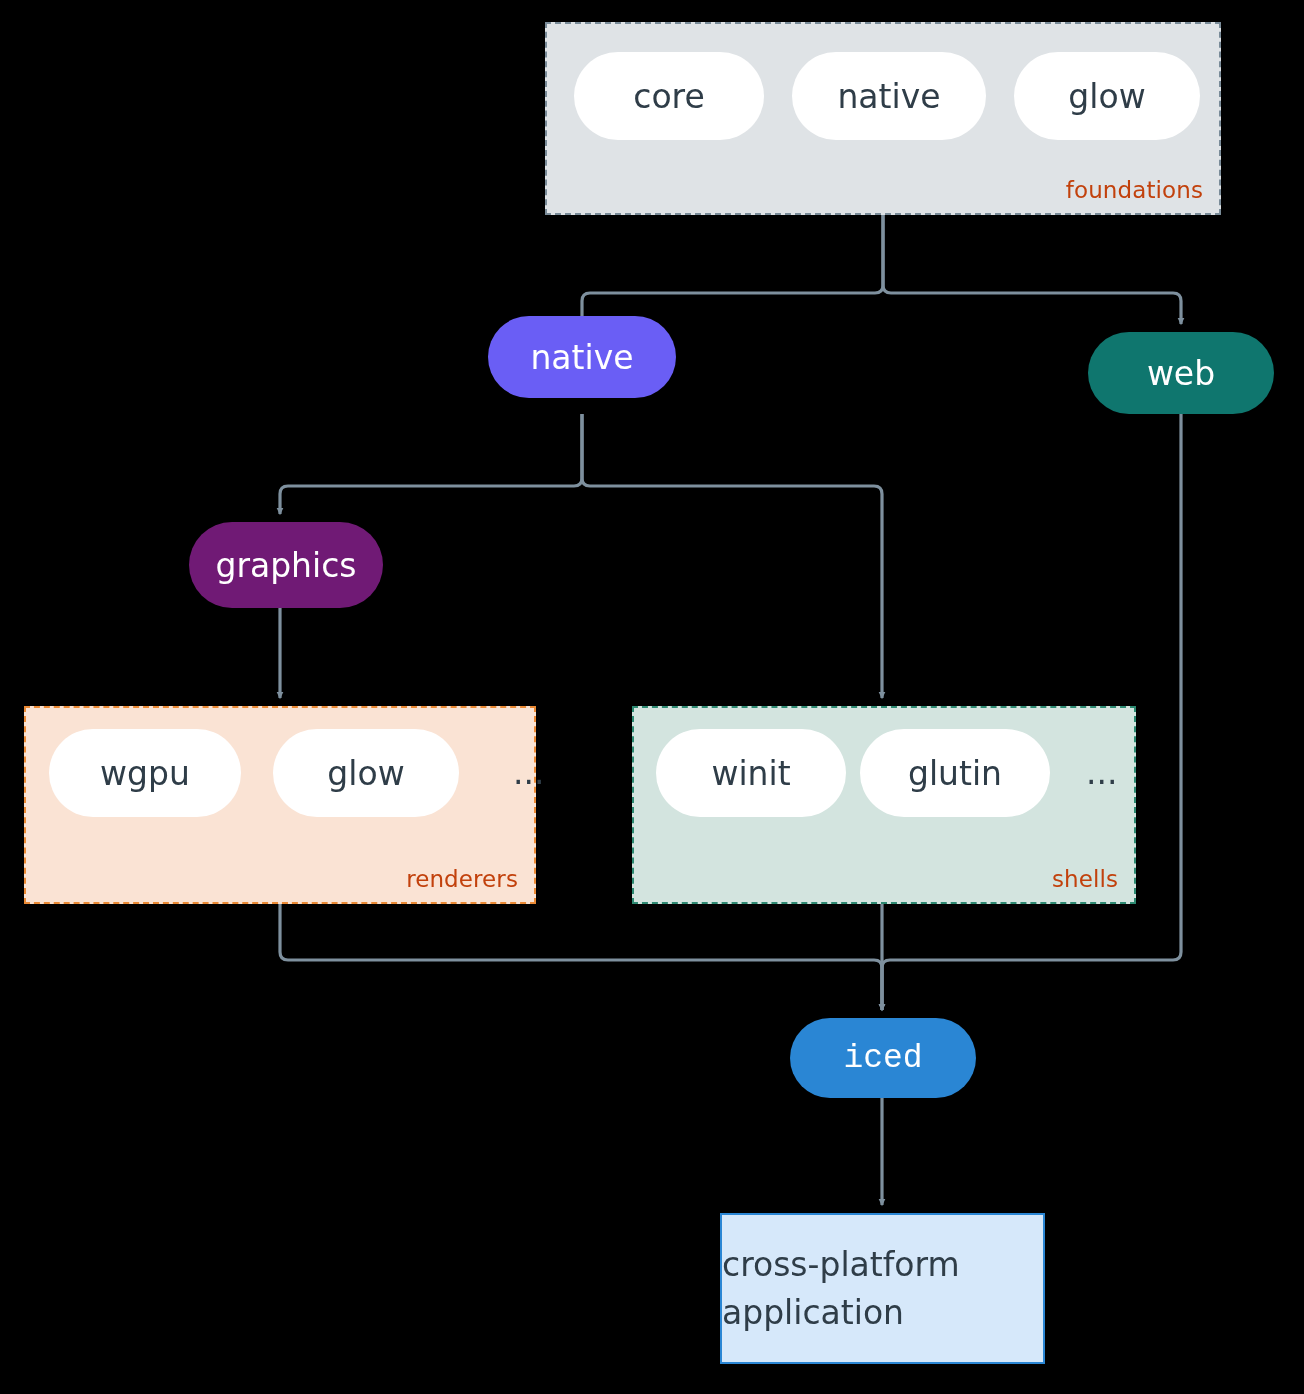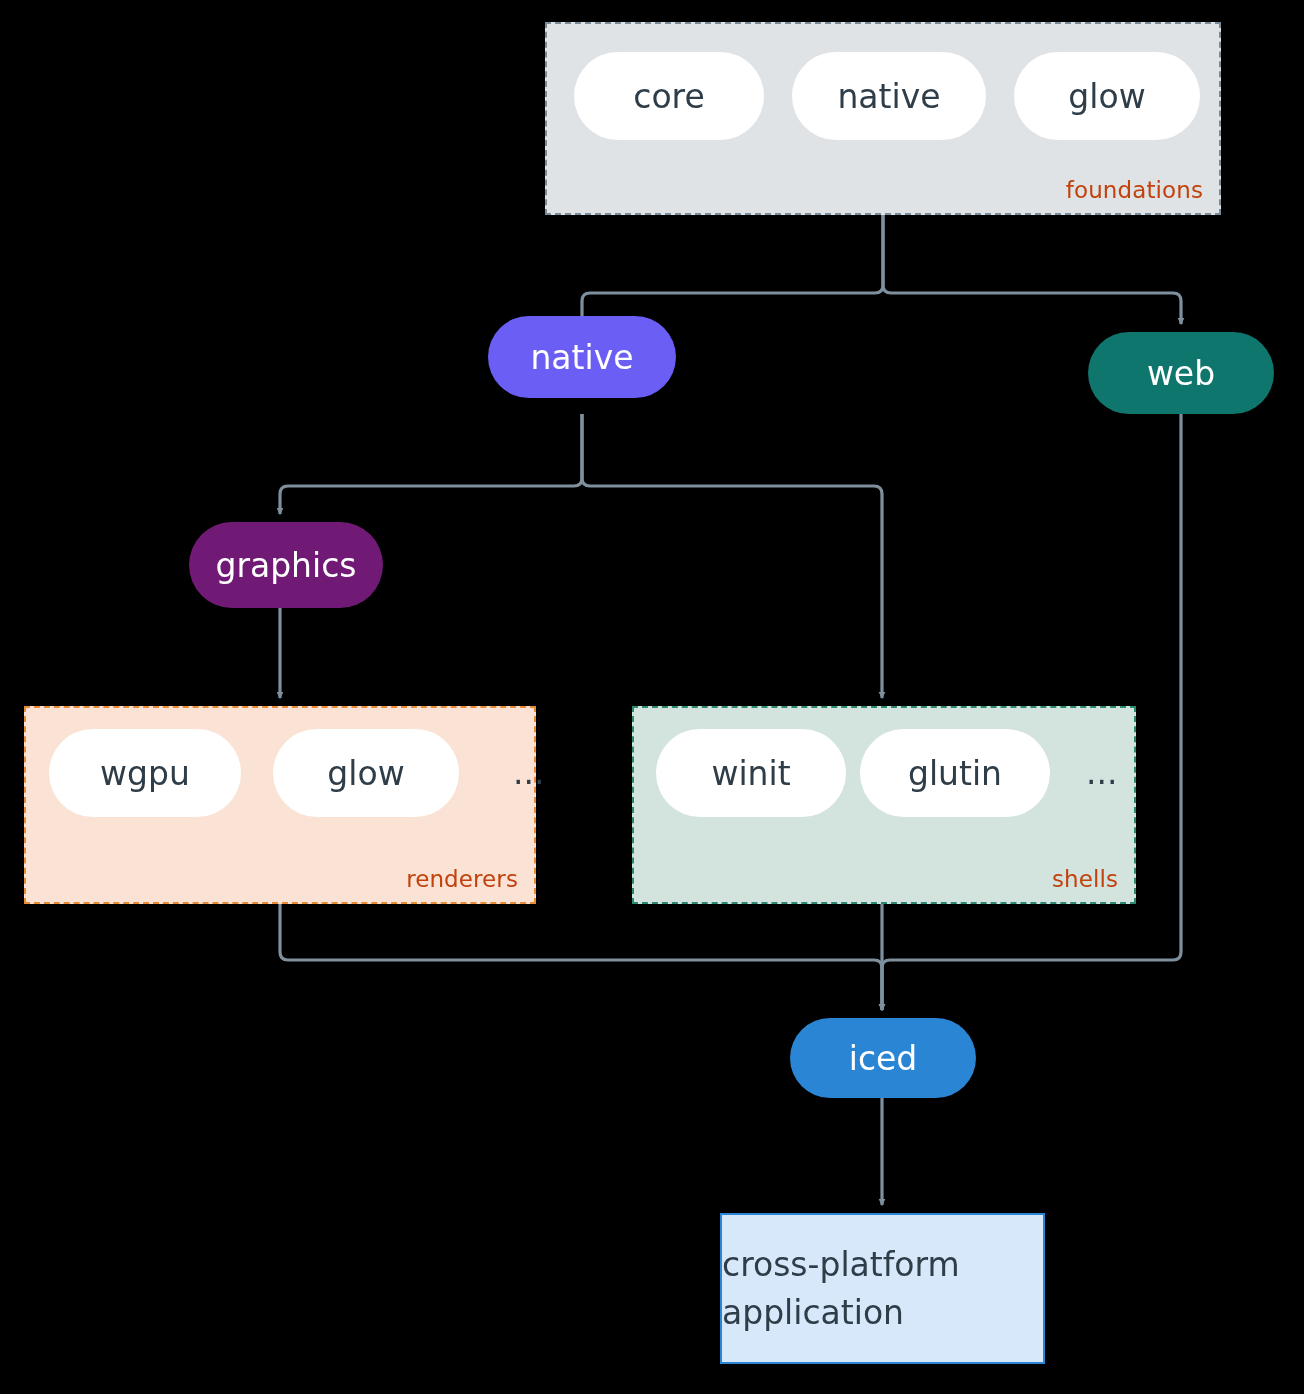--- a/index.html
+++ b/index.html
@@ -108,21 +108,21 @@
     align-items: center;
     justify-content: center;
     color: #ffffff;
     font-size: 33px;
     white-space: nowrap;
     box-sizing: border-box;
   }
   #node-native  { left: 488px;  top: 316px;  width: 188px; height: 82px; background: #6a5ef5; }
   #node-web     { left: 1088px; top: 332px;  width: 186px; height: 82px; background: #0f766e; }
   #node-graphics{ left: 189px;  top: 522px;  width: 194px; height: 86px; background: #701a75; }
-  #node-iced    { left: 790px;  top: 1018px; width: 186px; height: 80px; background: #2a86d4; }
+  #node-iced    { left: 790px;  top: 1018px; width: 186px; height: 80px; background: #2a86d4; font-family: Liberation Mono, monospace; }
 
   
   #box-application {
     position: absolute;
     left: 720px; top: 1213px;
     width: 325px; height: 151px;
     background: #d6e8fa;
     border: 2px solid #2a86d4;
     box-sizing: border-box;
     display: flex;

